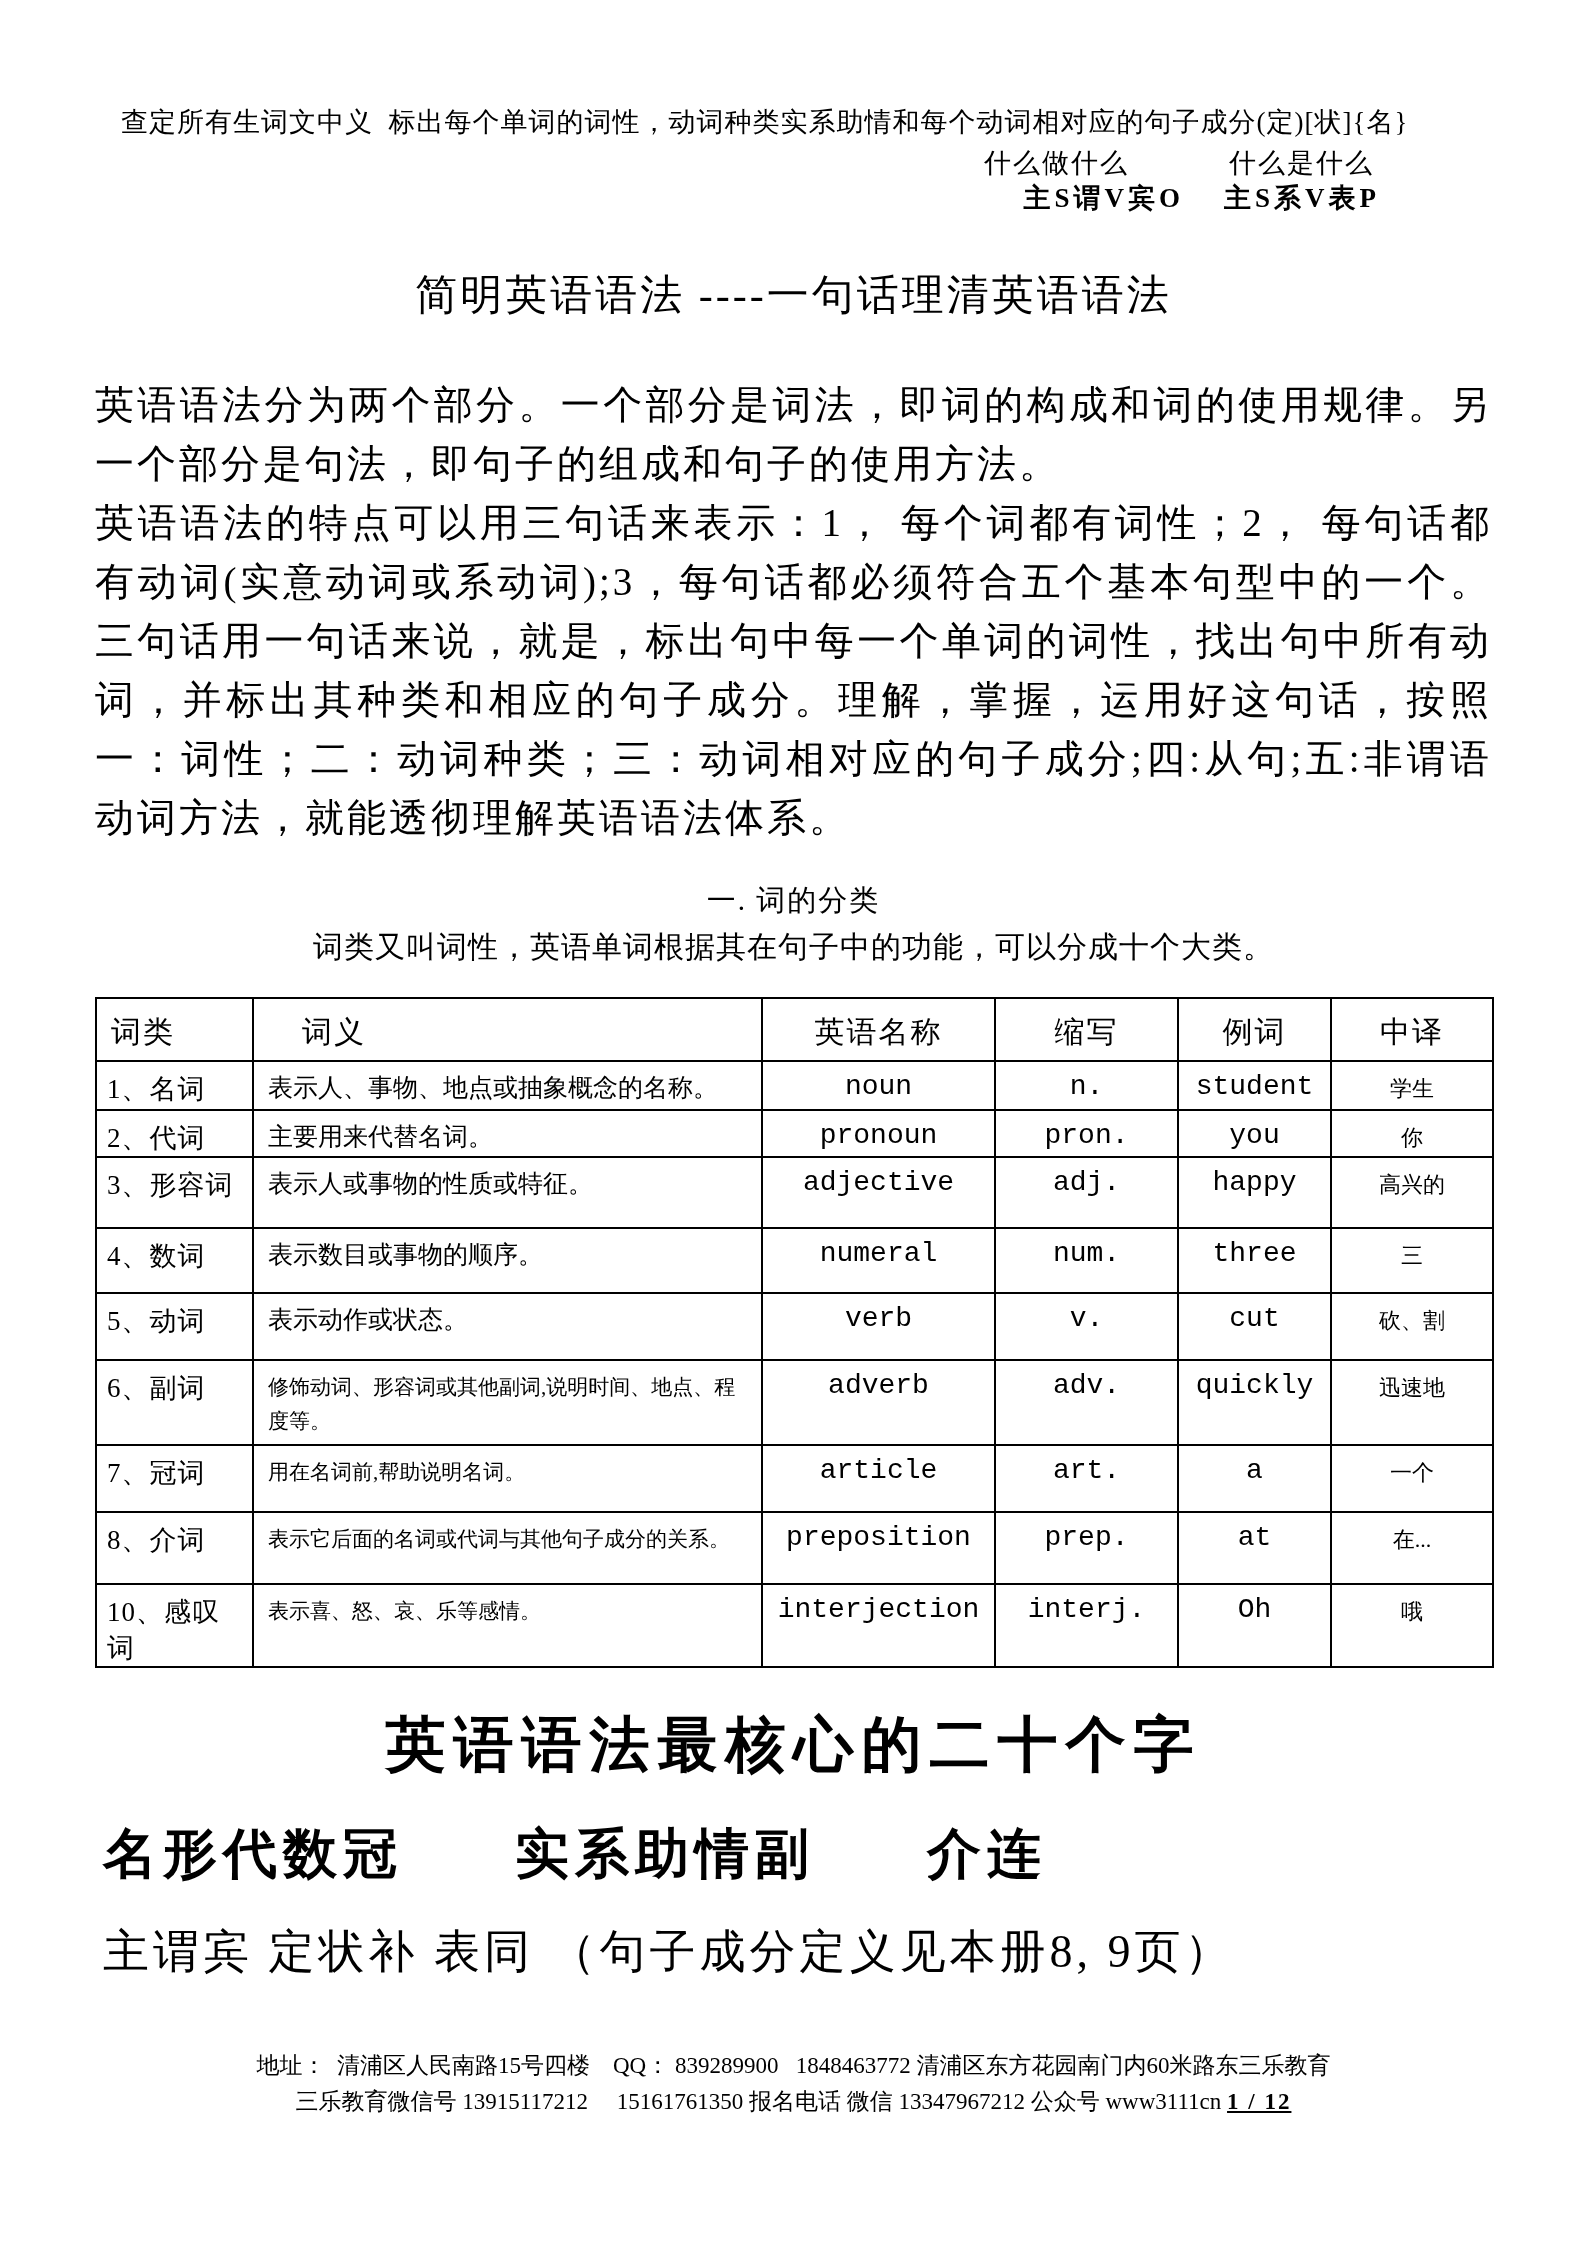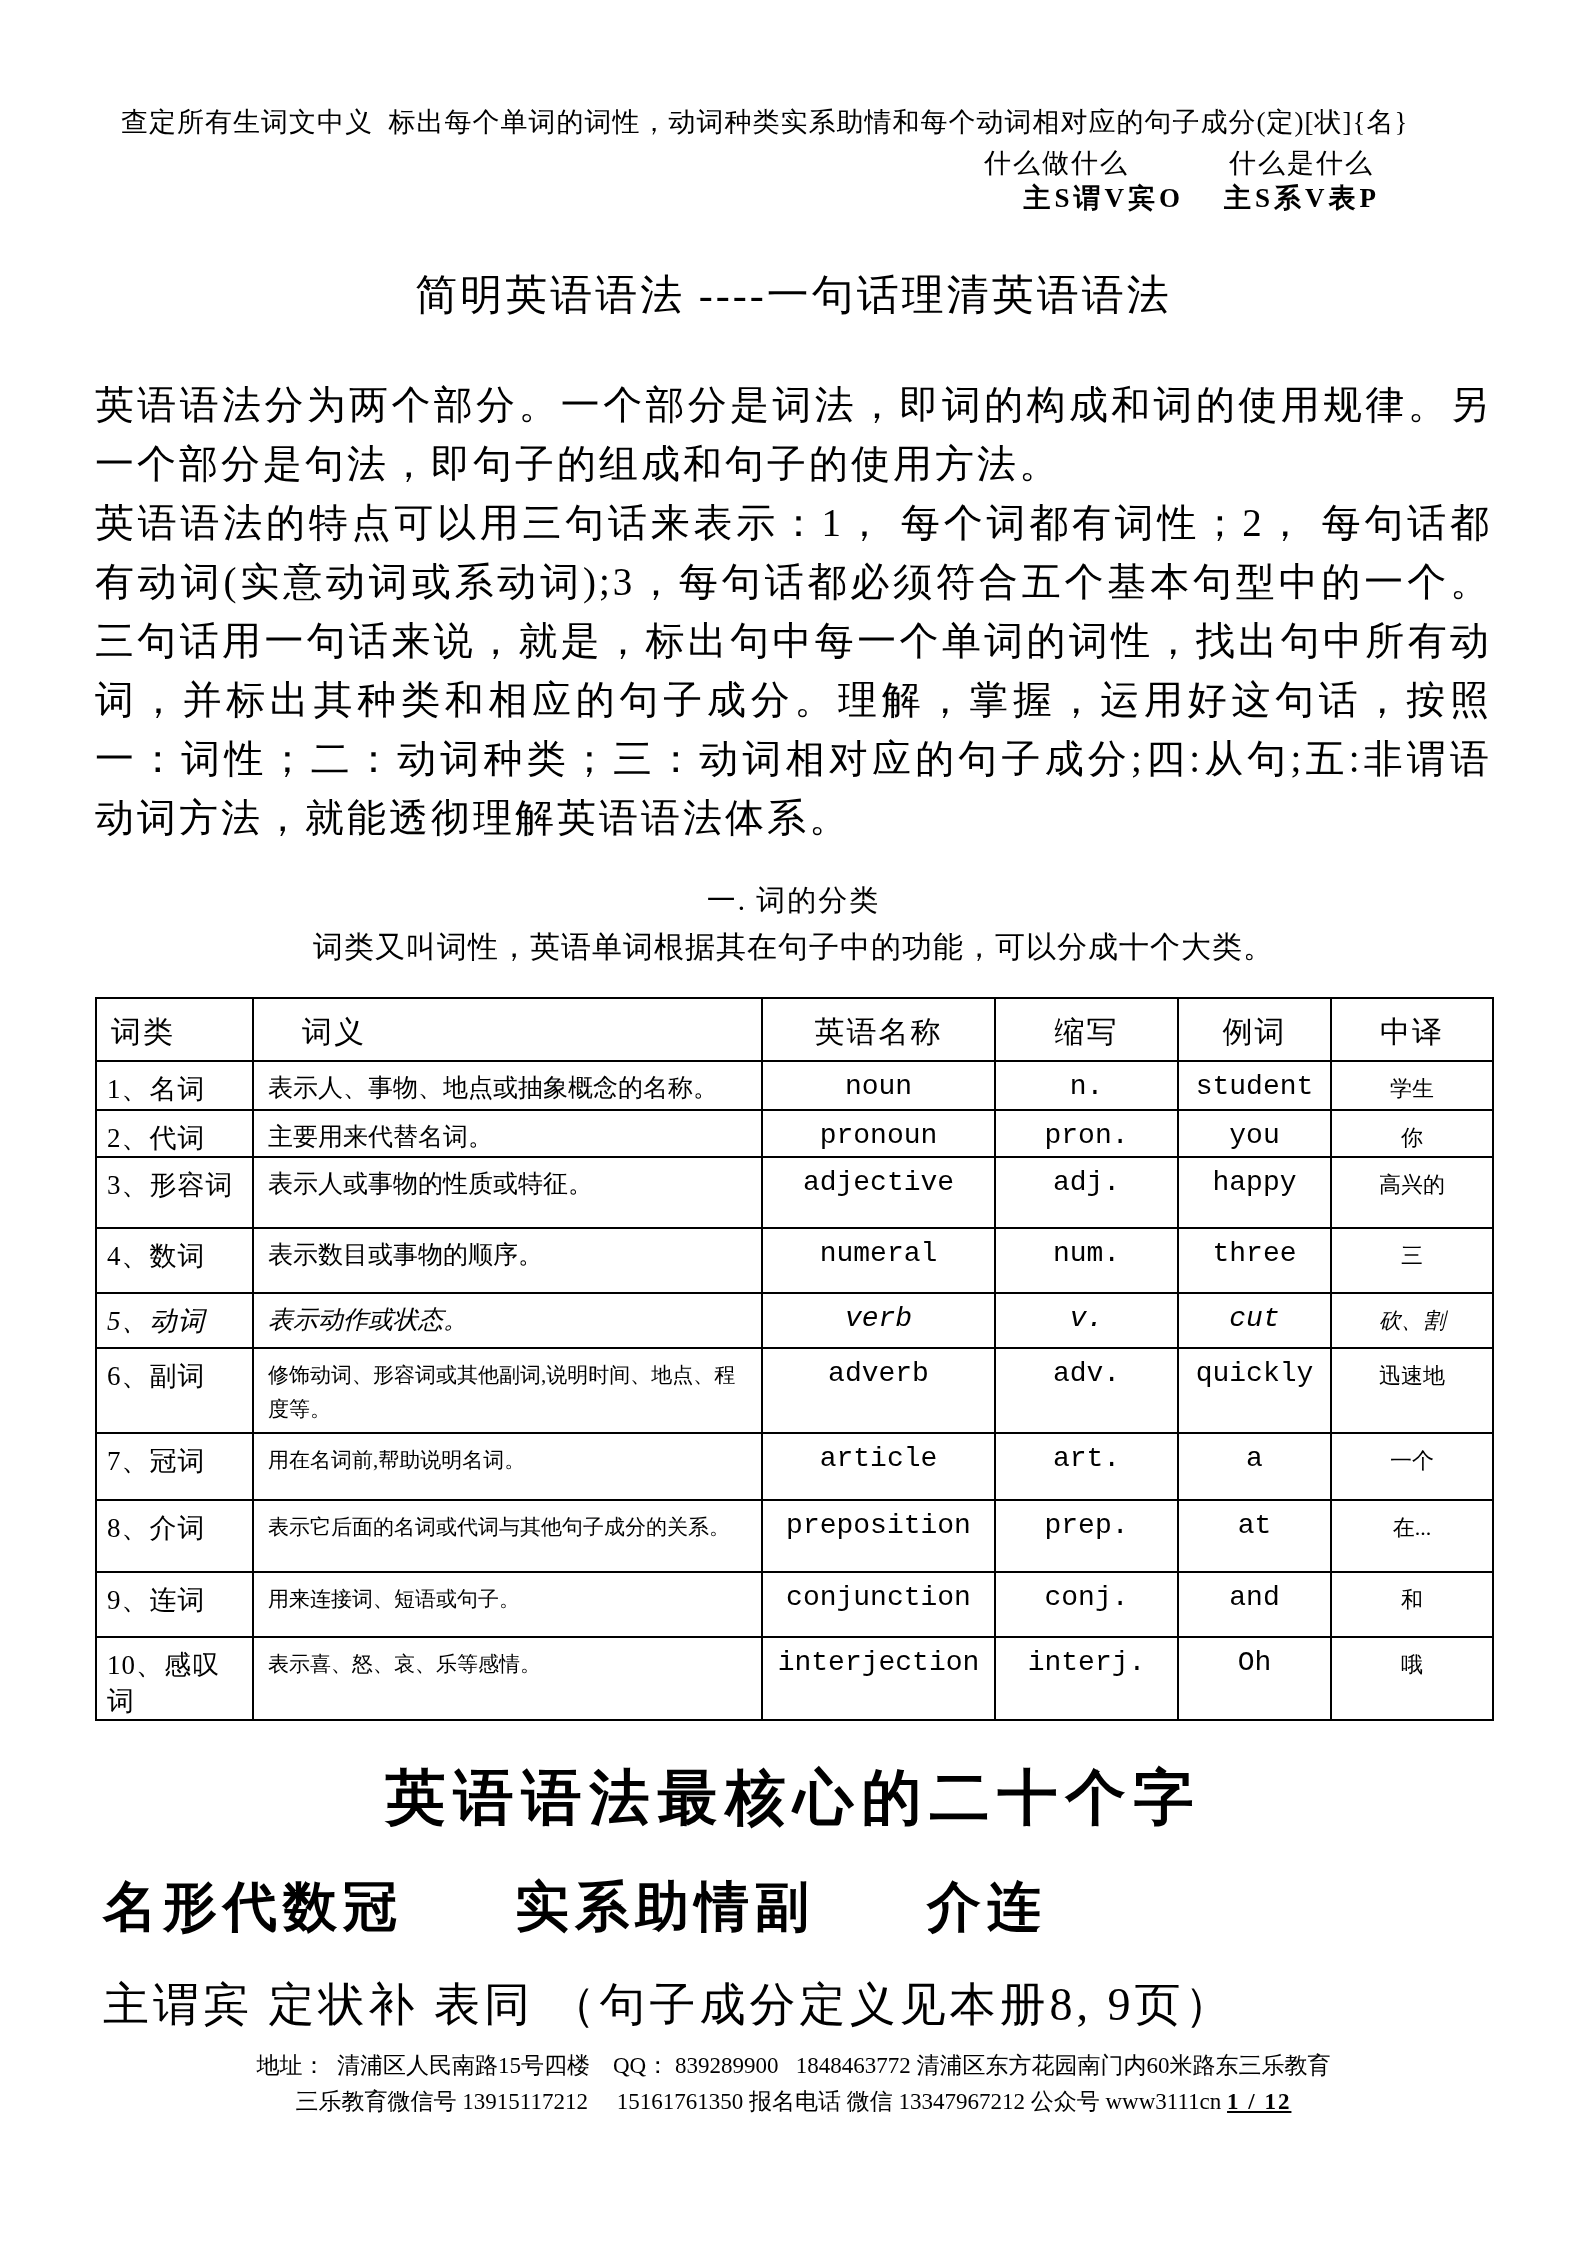--- a/index.html
+++ b/index.html
@@ -89,21 +89,21 @@
     font-weight:normal;
     font-size:30px;
     text-align:center;
     padding-top:13px;
     letter-spacing:2px;
   }
   .pos-table th.left{text-align:left;padding-left:14px;}
   .pos-table th.left2{text-align:left;padding-left:48px;}
   tr.rhead{height:63px;}
   tr.r1{height:49px;} tr.r2{height:45px;} tr.r3{height:71px;}
-  tr.r4{height:65px;} tr.r5{height:55px;font-style:italic;} tr.r6{height:85px;}
+  tr.r4{height:65px;} tr.r5{height:67px;} tr.r6{height:85px;}
   tr.r7{height:67px;} tr.r8{height:72px;} tr.r9{height:65px;}
   tr.r10{height:65px;}
   td.c-cat{font-size:27px;padding-left:10px;letter-spacing:1px;}
   td.c-meaning{font-size:25px;padding-left:14px;line-height:34px;}
   td.c-meaning.small{font-size:21px;line-height:34px;}
   td.c-en,td.c-abbr,td.c-ex{
     font-family:"Liberation Mono","DejaVu Sans Mono",monospace;
     font-size:28px;text-align:center;
   }
   td.c-tr{font-size:22px;text-align:center;padding-top:12px;}
@@ -247,28 +247,20 @@
         <td class="c-tr">一个</td>
       </tr>
       <tr class="r8">
         <td class="c-cat">8、介词</td>
         <td class="c-meaning small">表示它后面的名词或代词与其他句子成分的关系。</td>
         <td class="c-en">preposition</td>
         <td class="c-abbr">prep.</td>
         <td class="c-ex">at</td>
         <td class="c-tr">在...</td>
       </tr>
-      <tr class="r9">
-        <td class="c-cat">9、连词</td>
-        <td class="c-meaning small">用来连接词、短语或句子。</td>
-        <td class="c-en">conjunction</td>
-        <td class="c-abbr">conj.</td>
-        <td class="c-ex">and</td>
-        <td class="c-tr">和</td>
-      </tr>
       <tr class="r10">
         <td class="c-cat">10、感叹词</td>
         <td class="c-meaning small">表示喜、怒、哀、乐等感情。</td>
         <td class="c-en">interjection</td>
         <td class="c-abbr">interj.</td>
         <td class="c-ex">Oh</td>
         <td class="c-tr">哦</td>
       </tr>
     </tbody>
   </table>

